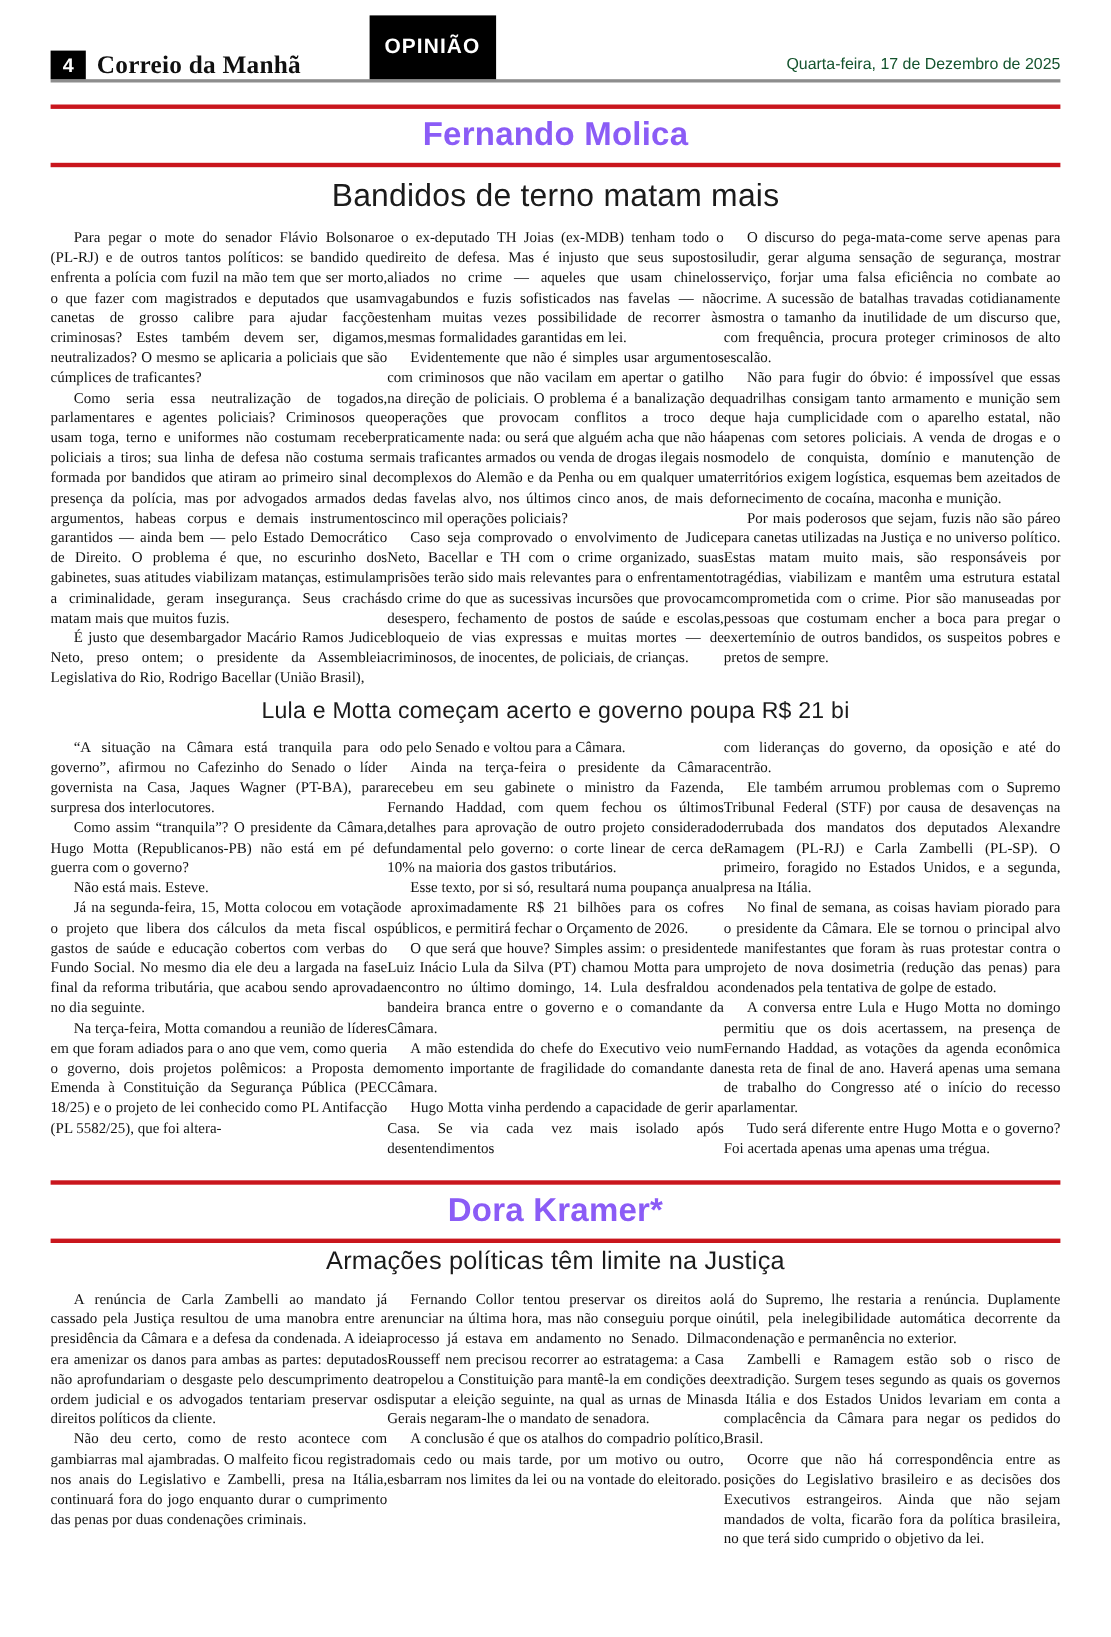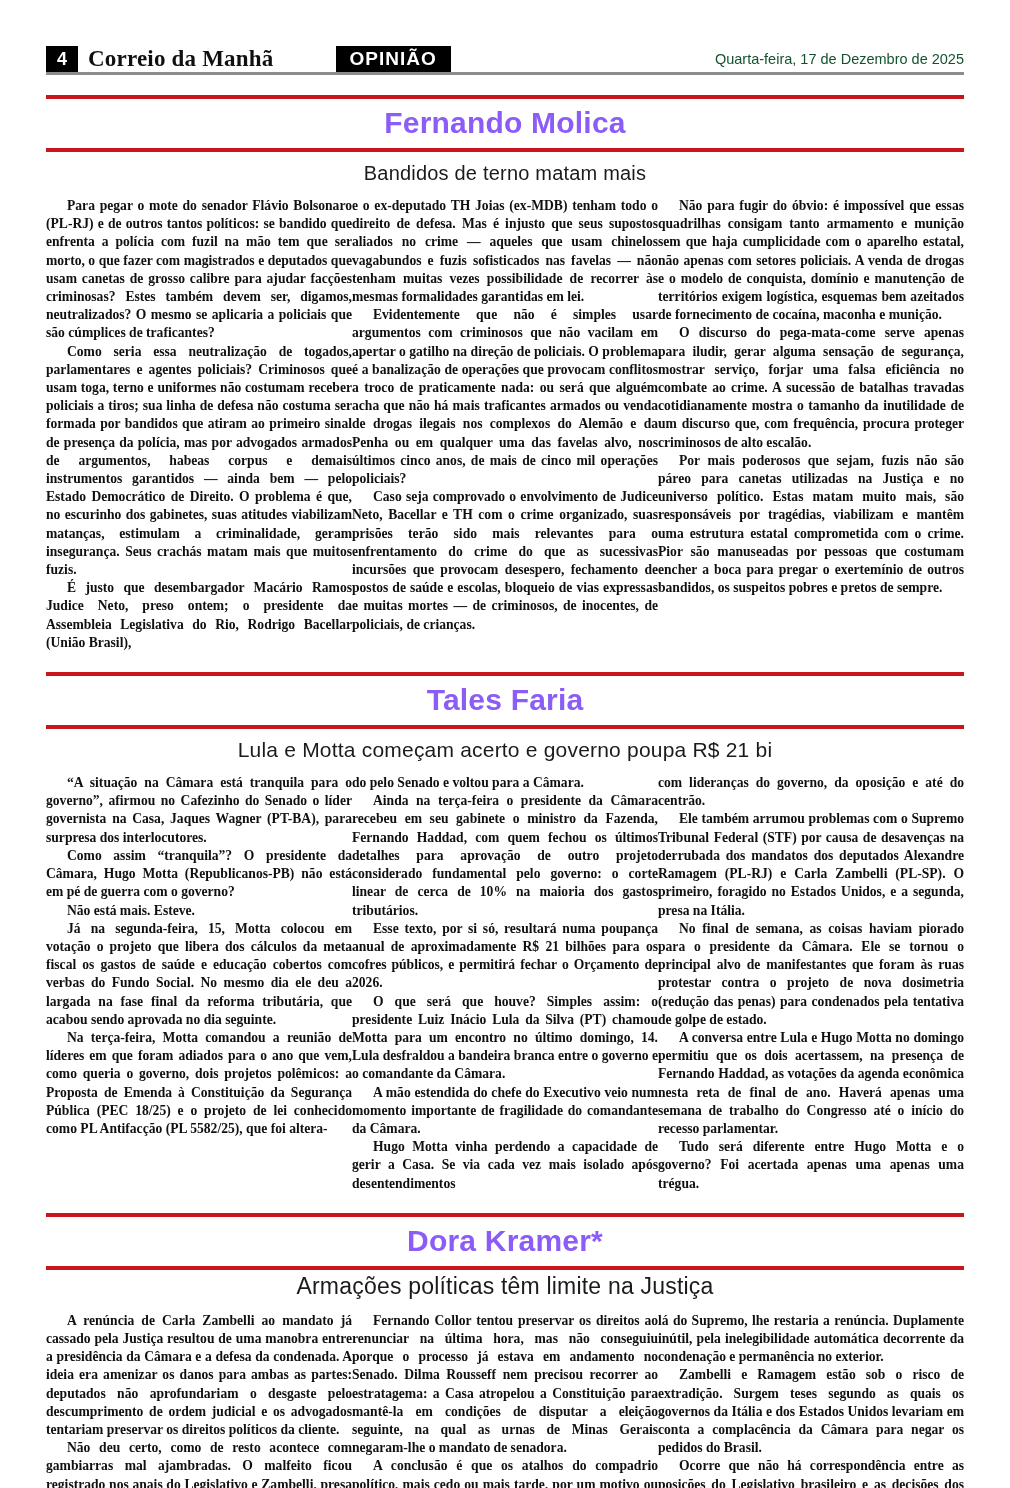--- a/index.html
+++ b/index.html
@@ -4,34 +4,34 @@
 <style>
   html,body{margin:0;padding:0;background:#fff;color:#101010;}
   body{width:1010px;font-family:"Liberation Serif",serif;}
   .page{width:918px;margin:0 auto;padding-top:44px;}
 
   
   .masthead{position:relative;display:flex;align-items:flex-end;border-bottom:3px solid #8d8d8d;padding-bottom:0;height:28px;}
   .badge{background:#000;color:#fff;font-family:"Liberation Sans",sans-serif;font-weight:700;display:flex;align-items:center;justify-content:center;}
   .page-num{width:32px;height:26px;font-size:18px;}
   .paper-name{font-family:"Liberation Serif",serif;font-weight:700;font-size:23px;letter-spacing:.2px;margin:0 0 0 10px;line-height:26px;white-space:nowrap;}
-  .section-box{margin-left:62px;height:26px;padding:0 14px;font-size:19px;letter-spacing:1px;}
+  .section-box{margin-left:62px;height:26px;padding:16px 14px;font-size:19px;letter-spacing:1px;}
   .issue-date{margin-left:auto;font-family:"Liberation Sans",sans-serif;font-size:14.5px;color:#14532d;line-height:26px;white-space:nowrap;}
 
   
   .rule{height:4px;background:#c9161d;border:0;margin:0;}
   .author-band{margin-top:20px;}
   .author-name{font-family:"Liberation Sans",sans-serif;font-weight:700;font-size:30px;text-align:center;margin:0;padding:7px 0 8px;color:#8b5cf6;letter-spacing:.2px;}
   .headline{font-family:"Liberation Sans",sans-serif;font-weight:400;text-align:center;margin:0;color:#1b1b1b;letter-spacing:.2px;}
-  .headline.h1{font-size:20px;padding:10px 0 12px;}
+  .headline.h1{font-size:29px;padding:10px 0 12px;}
   .headline.h2{font-size:21px;padding:9px 0 12px;}
   .headline.h3{font-size:23px;padding:3px 0 12px;}
 
   
-  .cols{display:flex;align-items:flex-start;font-weight:bold;}
+  .cols{display:flex;align-items:flex-start;}
   .col{flex:1 1 0;font-size:13.6px;line-height:18.2px;text-align:justify;}
   .col p{margin:0;text-indent:21px;}
   .col p.cont{text-indent:0;}
   .cols.a1{min-height:400px;}
   .cols.a2{min-height:352px;}
   .cols.a3{min-height:250px;}
 </style>
 </head>
 <body>
 
@@ -56,33 +56,28 @@
           <p>Para pegar o mote do senador Flávio Bolsonaro (PL-RJ) e de outros tantos políticos: se bandido que enfrenta a polícia com fuzil na mão tem que ser morto, o que fazer com magistrados e deputados que usam canetas de grosso calibre para ajudar facções criminosas? Estes também devem ser, digamos, neutralizados? O mesmo se aplicaria a policiais que são cúmplices de traficantes?</p>
           <p>Como seria essa neutralização de togados, parlamentares e agentes policiais? Criminosos que usam toga, terno e uniformes não costumam receber policiais a tiros; sua linha de defesa não costuma ser formada por bandidos que atiram ao primeiro sinal de presença da polícia, mas por advogados armados de argumentos, habeas corpus e demais instrumentos garantidos — ainda bem — pelo Estado Democrático de Direito. O problema é que, no escurinho dos gabinetes, suas atitudes viabilizam matanças, estimulam a criminalidade, geram insegurança. Seus crachás matam mais que muitos fuzis.</p>
           <p>É justo que desembargador Macário Ramos Judice Neto, preso ontem; o presidente da Assembleia Legislativa do Rio, Rodrigo Bacellar (União Brasil),</p>
         </div>
       <div class="col">
           <p class="cont">e o ex-deputado TH Joias (ex-MDB) tenham todo o direito de defesa. Mas é injusto que seus supostos aliados no crime — aqueles que usam chinelos vagabundos e fuzis sofisticados nas favelas — não tenham muitas vezes possibilidade de recorrer às mesmas formalidades garantidas em lei.</p>
           <p>Evidentemente que não é simples usar argumentos com criminosos que não vacilam em apertar o gatilho na direção de policiais. O problema é a banalização de operações que provocam conflitos a troco de praticamente nada: ou será que alguém acha que não há mais traficantes armados ou venda de drogas ilegais nos complexos do Alemão e da Penha ou em qualquer uma das favelas alvo, nos últimos cinco anos, de mais de cinco mil operações policiais?</p>
           <p>Caso seja comprovado o envolvimento de Judice Neto, Bacellar e TH com o crime organizado, suas prisões terão sido mais relevantes para o enfrentamento do crime do que as sucessivas incursões que provocam desespero, fechamento de postos de saúde e escolas, bloqueio de vias expressas e muitas mortes — de criminosos, de inocentes, de policiais, de crianças.</p>
         </div>
       <div class="col">
+          <p>O discurso do pega-mata-come serve apenas para iludir, gerar alguma sensação de segurança, mostrar serviço, forjar uma falsa eficiência no combate ao crime. A sucessão de batalhas travadas cotidianamente mostra o tamanho da inutilidade de um discurso que, com frequência, procura proteger criminosos de alto escalão.</p>
           <p>Não para fugir do óbvio: é impossível que essas quadrilhas consigam tanto armamento e munição sem que haja cumplicidade com o aparelho estatal, não apenas com setores policiais. A venda de drogas e o modelo de conquista, domínio e manutenção de territórios exigem logística, esquemas bem azeitados de fornecimento de cocaína, maconha e munição.</p>
-          <p>O discurso do pega-mata-come serve apenas para iludir, gerar alguma sensação de segurança, mostrar serviço, forjar uma falsa eficiência no combate ao crime. A sucessão de batalhas travadas cotidianamente mostra o tamanho da inutilidade de um discurso que, com frequência, procura proteger criminosos de alto escalão.</p>
           <p>Por mais poderosos que sejam, fuzis não são páreo para canetas utilizadas na Justiça e no universo político. Estas matam muito mais, são responsáveis por tragédias, viabilizam e mantêm uma estrutura estatal comprometida com o crime. Pior são manuseadas por pessoas que costumam encher a boca para pregar o exertemínio de outros bandidos, os suspeitos pobres e pretos de sempre.</p>
         </div>
     </div>
   </section>
 
   <section>
-    <div class="author-band">
-      <hr class="rule">
-      <h2 class="author-name">Tales Faria</h2>
-      <hr class="rule">
-    </div>
     <h1 class="headline h2">Lula e Motta começam acerto e governo poupa R$ 21 bi</h1>
     <div class="cols a2">
       <div class="col">
           <p>“A situação na Câmara está tranquila para o governo”, afirmou no Cafezinho do Senado o líder governista na Casa, Jaques Wagner (PT-BA), para surpresa dos interlocutores.</p>
           <p>Como assim “tranquila”? O presidente da Câmara, Hugo Motta (Republicanos-PB) não está em pé de guerra com o governo?</p>
           <p>Não está mais. Esteve.</p>
           <p>Já na segunda-feira, 15, Motta colocou em votação o projeto que libera dos cálculos da meta fiscal os gastos de saúde e educação cobertos com verbas do Fundo Social. No mesmo dia ele deu a largada na fase final da reforma tributária, que acabou sendo aprovada no dia seguinte.</p>
           <p>Na terça-feira, Motta comandou a reunião de líderes em que foram adiados para o ano que vem, como queria o governo, dois projetos polêmicos: a Proposta de Emenda à Constituição da Segurança Pública (PEC 18/25) e o projeto de lei conhecido como PL Antifacção (PL 5582/25), que foi altera-</p>
         </div>
       <div class="col">

